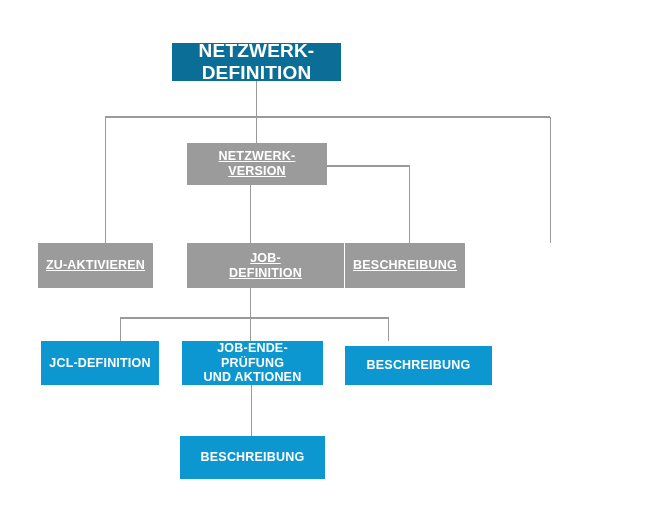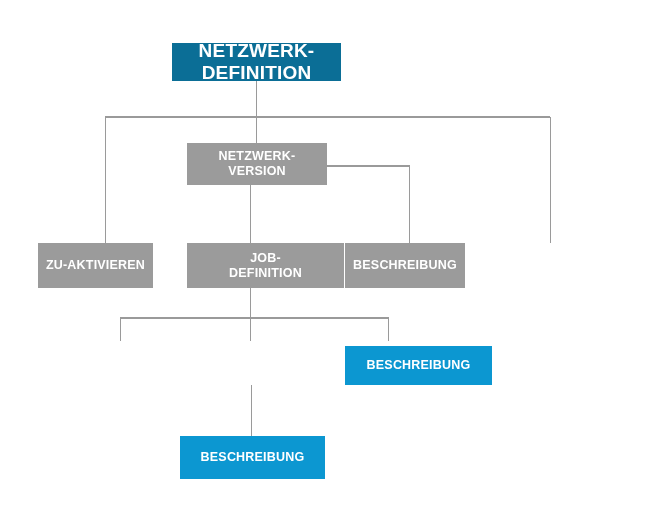--- a/index.html
+++ b/index.html
@@ -40,20 +40,21 @@
     padding: 2px 6px;
     white-space: pre-line;
   }
   .node.level-root {
     background: #0b6e96;
     font-size: 19px;
   }
   .node.level-gray {
     background: #9b9b9b;
     font-size: 12.5px;
+    text-decoration: underline;
   }
   .node.level-blue {
     background: #0c97d1;
     font-size: 12.5px;
   }
 </style>
 </head>
 <body>
 
 <div id="diagram-root">
@@ -87,19 +88,22 @@
 VERSION</div>
 
   <div class="node level-gray" style="left:38px; top:243px; width:115px; height:45px;">ZU-AKTIVIEREN</div>
 
   <div class="node level-gray" style="left:187px; top:243px; width:157px; height:45px;">JOB-
 DEFINITION</div>
 
   <div class="node level-gray" style="left:345px; top:243px; width:120px; height:45px;">BESCHREIBUNG</div>
 
 
+  <div class="node level-blue" style="left:41px; top:341px; width:118px; height:44px;">JCL-DEFINITION</div>
 
+  <div class="node level-blue" style="left:182px; top:341px; width:141px; height:44px;">JOB-ENDE-PRÜFUNG
+UND AKTIONEN</div>
 
   <div class="node level-blue" style="left:345px; top:346px; width:147px; height:39px;">BESCHREIBUNG</div>
 
   <div class="node level-blue" style="left:180px; top:436px; width:145px; height:43px;">BESCHREIBUNG</div>
 
 </div>
 
 </body></html>

